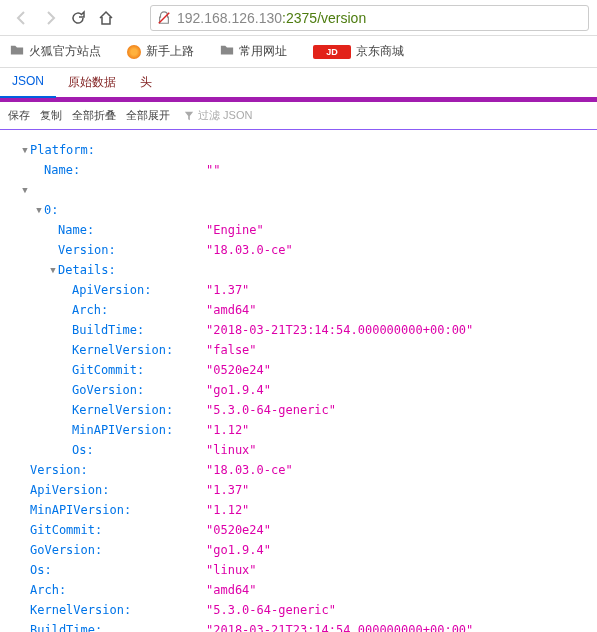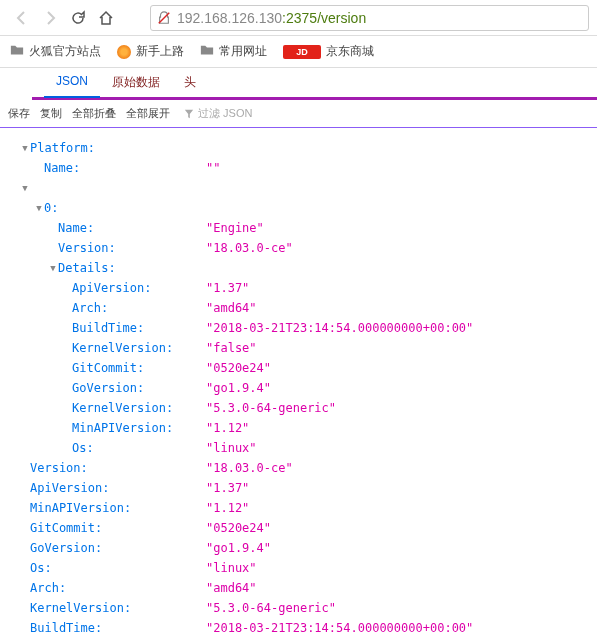--- a/index.html
+++ b/index.html
@@ -9,28 +9,28 @@
     .nav-bar { display: flex; align-items: center; padding: 4px 8px; border-bottom: 1px solid #ddd; height: 36px; }
     .nav-btn { width: 28px; height: 28px; display: flex; align-items: center; justify-content: center; color: #666; cursor: pointer; }
     .nav-btn svg { width: 16px; height: 16px; }
     .disabled { color: #ccc; }
     .url-bar { flex: 1; margin-left: 30px; display: flex; align-items: center; border: 1px solid #ccc; border-radius: 3px; padding: 4px 6px; height: 26px; }
     .url-bar .secure-icon { margin-right: 6px; display: flex; }
     .url-text { font-size: 14px; color: #888; }
     .url-text .port { color: #4d7c0f; }
     
     
-    .bookmarks { display: flex; align-items: center; padding: 6px 10px; border-bottom: 1px solid #ddd; height: 32px; gap: 16px; }
+    .bookmarks { display: flex; align-items: center; padding: 6px 10px; border-bottom: 1px solid #ddd; height: 32px; gap: 26px; }
     .bookmark-item { display: flex; align-items: center; gap: 5px; color: #444; font-size: 12px; cursor: pointer; }
     .folder-icon svg { width: 14px; height: 14px; fill: #888; }
     .ff-icon { width: 14px; height: 14px; background: radial-gradient(circle, #ffb13d 30%, #e66000 100%); border-radius: 50%; }
     .jd-icon { width: 38px; height: 14px; background: #e2231a; color: #fff; font-size: 9px; font-weight: bold; display: flex; align-items: center; justify-content: center; border-radius: 2px; }
     
     
-    .view-tabs { display: flex; border-bottom: 3px solid #a21caf; padding-left: 12px; margin-left: 32px; }
+    .view-tabs { display: flex; border-bottom: 5px solid #a21caf; padding-left: 0; }
     .view-tab { padding: 6px 12px; font-size: 12px; cursor: pointer; color: #7f1d1d; }
     .view-tab.active { color: #0060df; border-bottom: 2px solid #0060df; margin-bottom: -1px; }
     
     
     .toolbar { display: flex; padding: 6px 8px; border-bottom: 1px solid #8b5cf6; gap: 10px; font-size: 11px; color: #444; }
     .toolbar-btn { cursor: pointer; }
     .filter-box { display: flex; align-items: center; gap: 4px; color: #aaa; margin-left: 4px; }
     .filter-box svg { width: 10px; height: 10px; fill: #aaa; }
     
     

